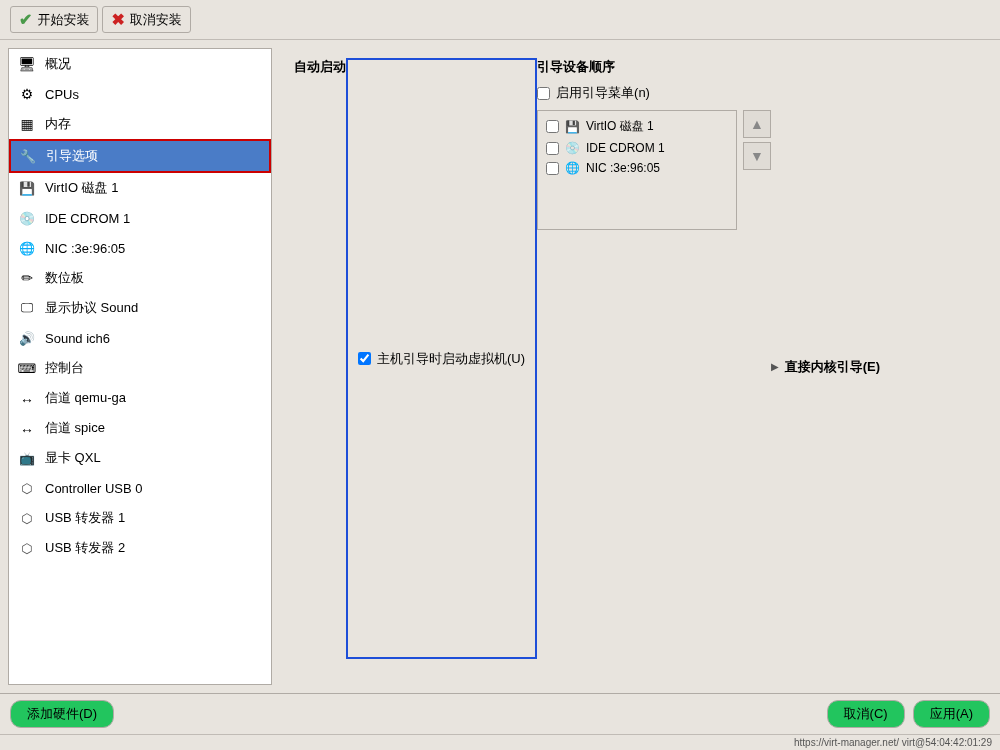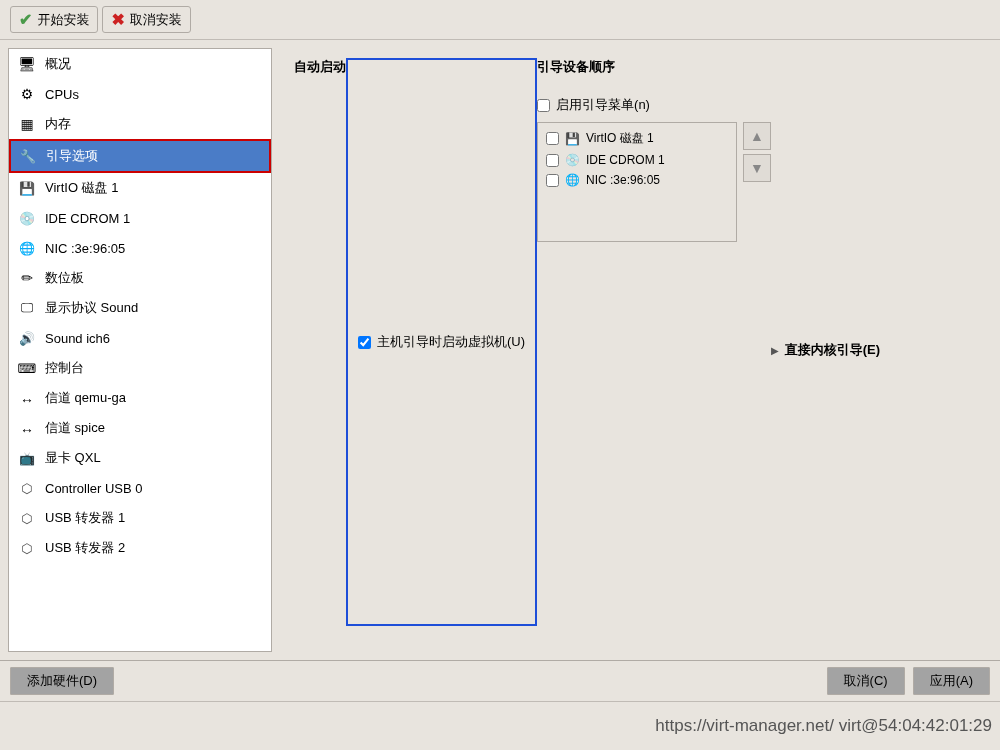--- a/index.html
+++ b/index.html
@@ -121,21 +121,21 @@
       gap: 6px;
       cursor: pointer;
       font-size: 13px;
     }
 
     .boot-order-section {
       margin-bottom: 16px;
     }
 
     .boot-order-section .section-title {
-      margin-bottom: 20px;
+      margin-bottom: 8px;
     }
 
     .enable-boot-menu {
       display: flex;
       align-items: center;
       gap: 6px;
       margin-bottom: 8px;
     }
 
     .boot-order-area {
@@ -199,32 +199,32 @@
       padding: 6px 10px;
       border-top: 1px solid #b0aba5;
       background: #e8e4de;
     }
 
     .bottom-left { display: flex; gap: 8px; }
     .bottom-right { display: flex; gap: 8px; }
 
     .btn {
       padding: 4px 16px;
-      background: #a3a3a3;
+      background: #22c55e;
       border: 1px solid #b0aba5;
-      border-radius: 1px;
+      border-radius: 11px;
       cursor: pointer;
       font-size: 13px;
       color: #000;
     }
 
     .status-bar {
-      font-size: 17px;
+      font-size: 10px;
       color: #555;
-      padding: 14px 8px;
+      padding: 2px 8px;
       border-top: 1px solid #c0bbb5;
       text-align: right;
     }
 
     
     .icon-monitor::before { content: "🖥"; font-size: 14px; }
     .icon-cpu::before { content: "⚙"; font-size: 14px; }
     .icon-ram::before { content: "▦"; font-size: 14px; }
     .icon-boot::before { content: "🔧"; font-size: 13px; }
     .icon-disk::before { content: "💾"; font-size: 13px; }

